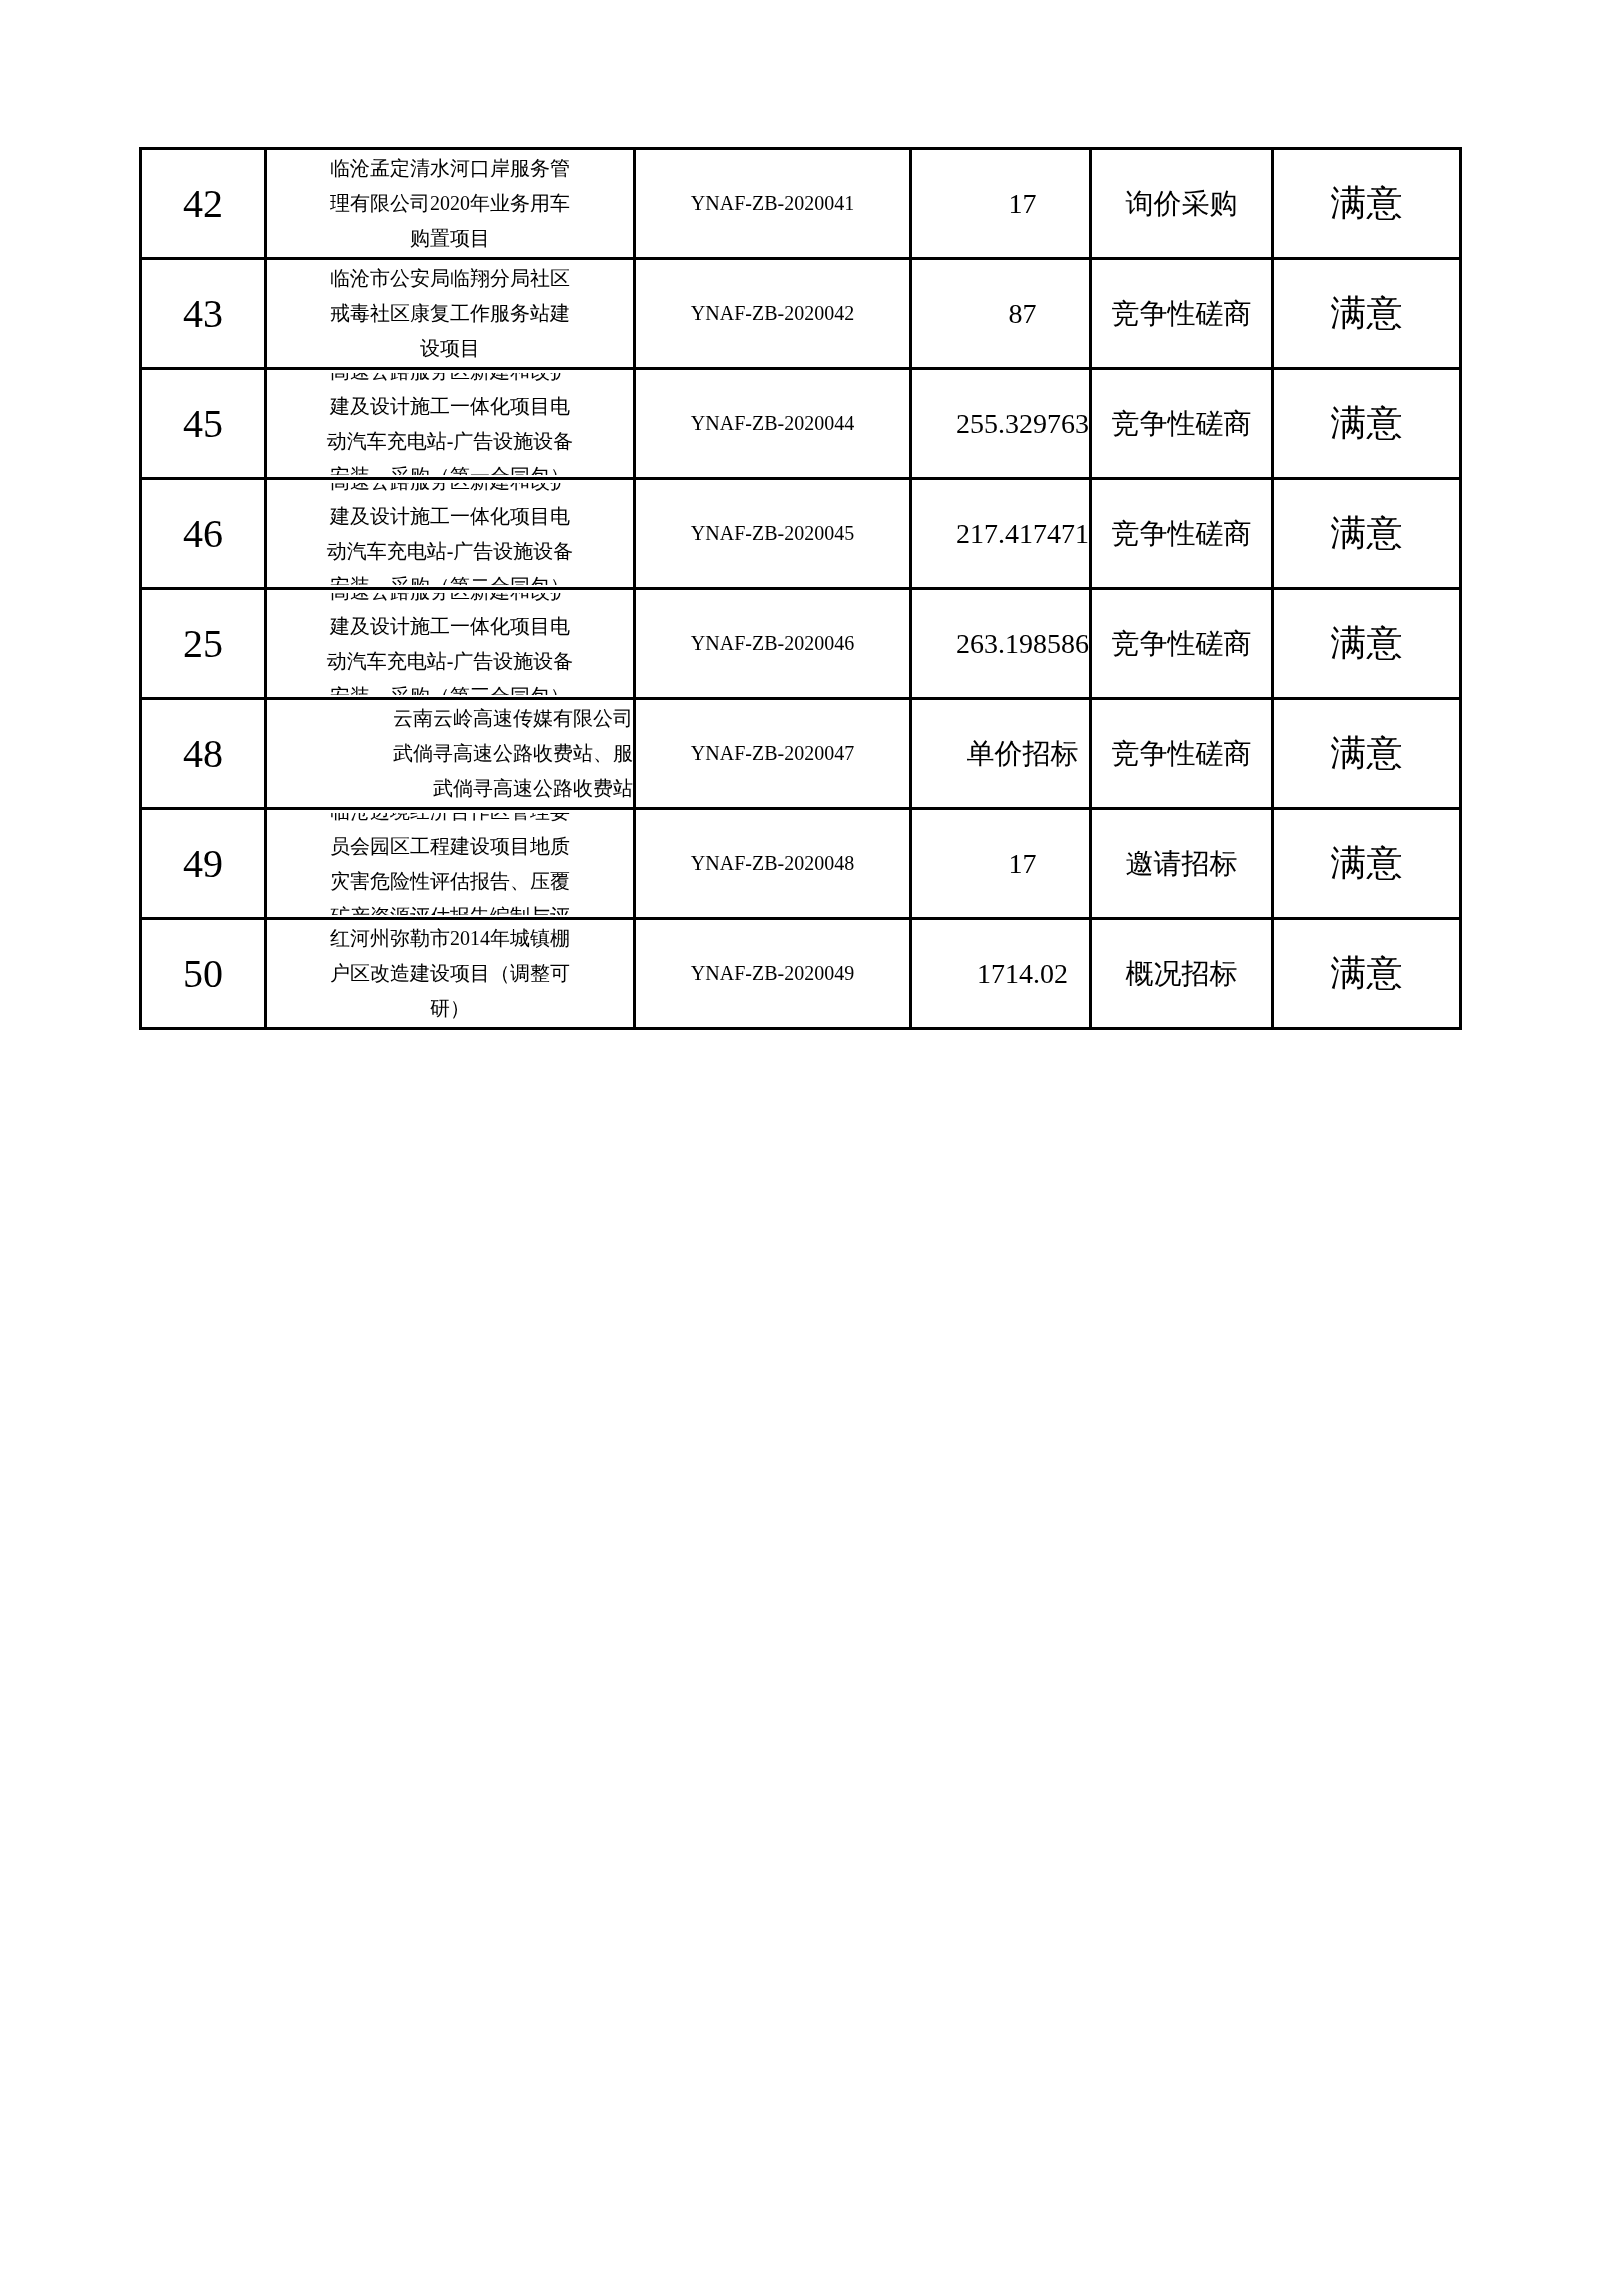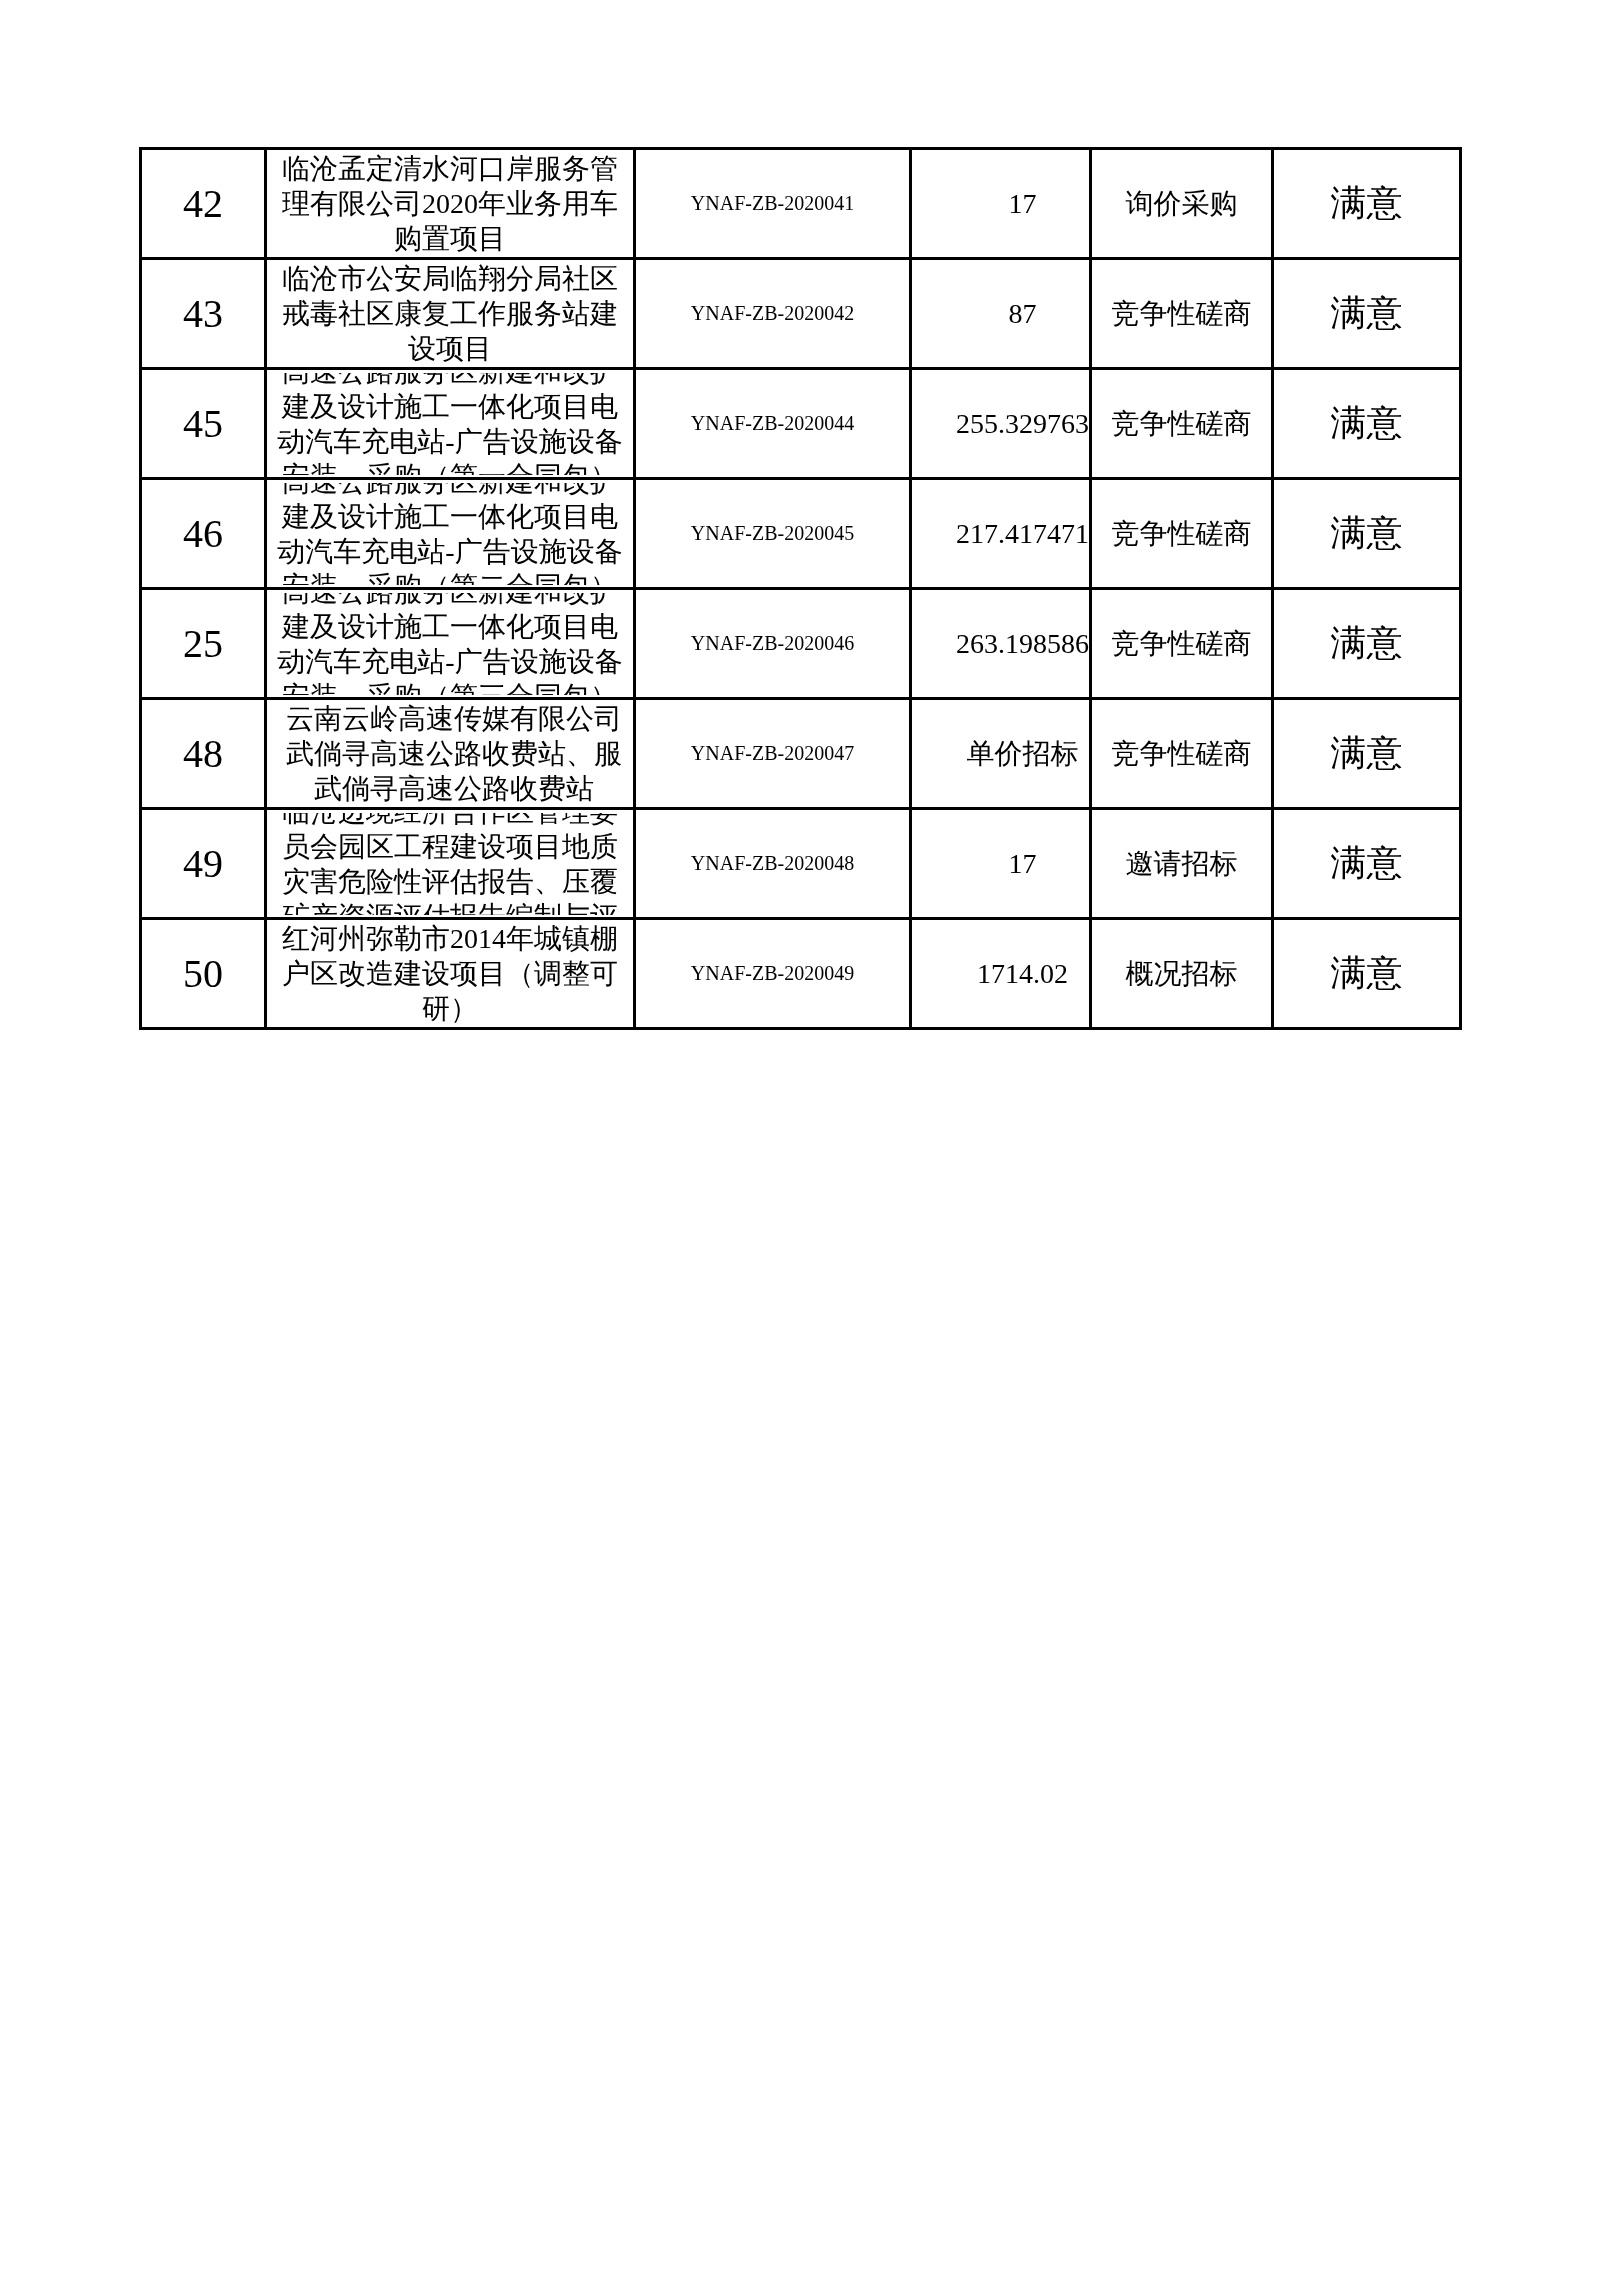--- a/index.html
+++ b/index.html
@@ -60,25 +60,25 @@
 
   .proj-box {
     height: 102px;
     overflow: hidden;
     display: flex;
     flex-direction: column;
     justify-content: center;
     align-items: center;
   }
   .proj-box.align-left {
-    align-items: center;
+    align-items: flex-end;
     padding-left: 8px;
   }
   .proj-line {
-    font-size: 28px;
+    font-size: 20px;
     line-height: 35px;
     white-space: nowrap;
     flex: 0 0 35px;
   }
 </style>
 </head>
 <body>
 
 <div class="page">
   <div class="table-wrap">

